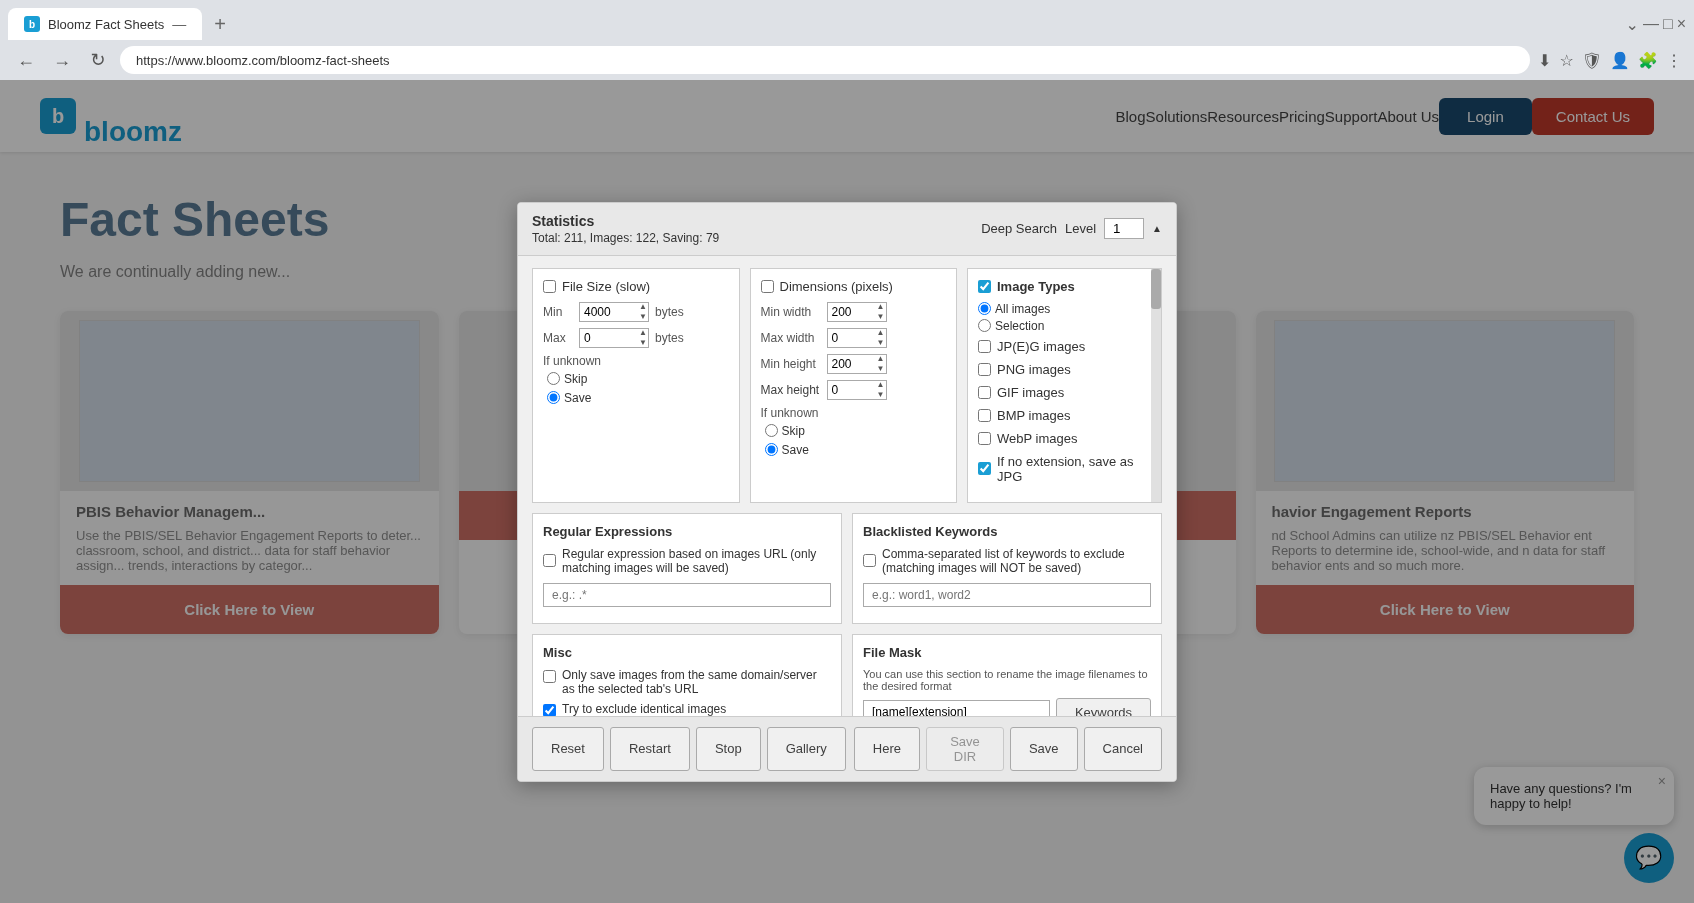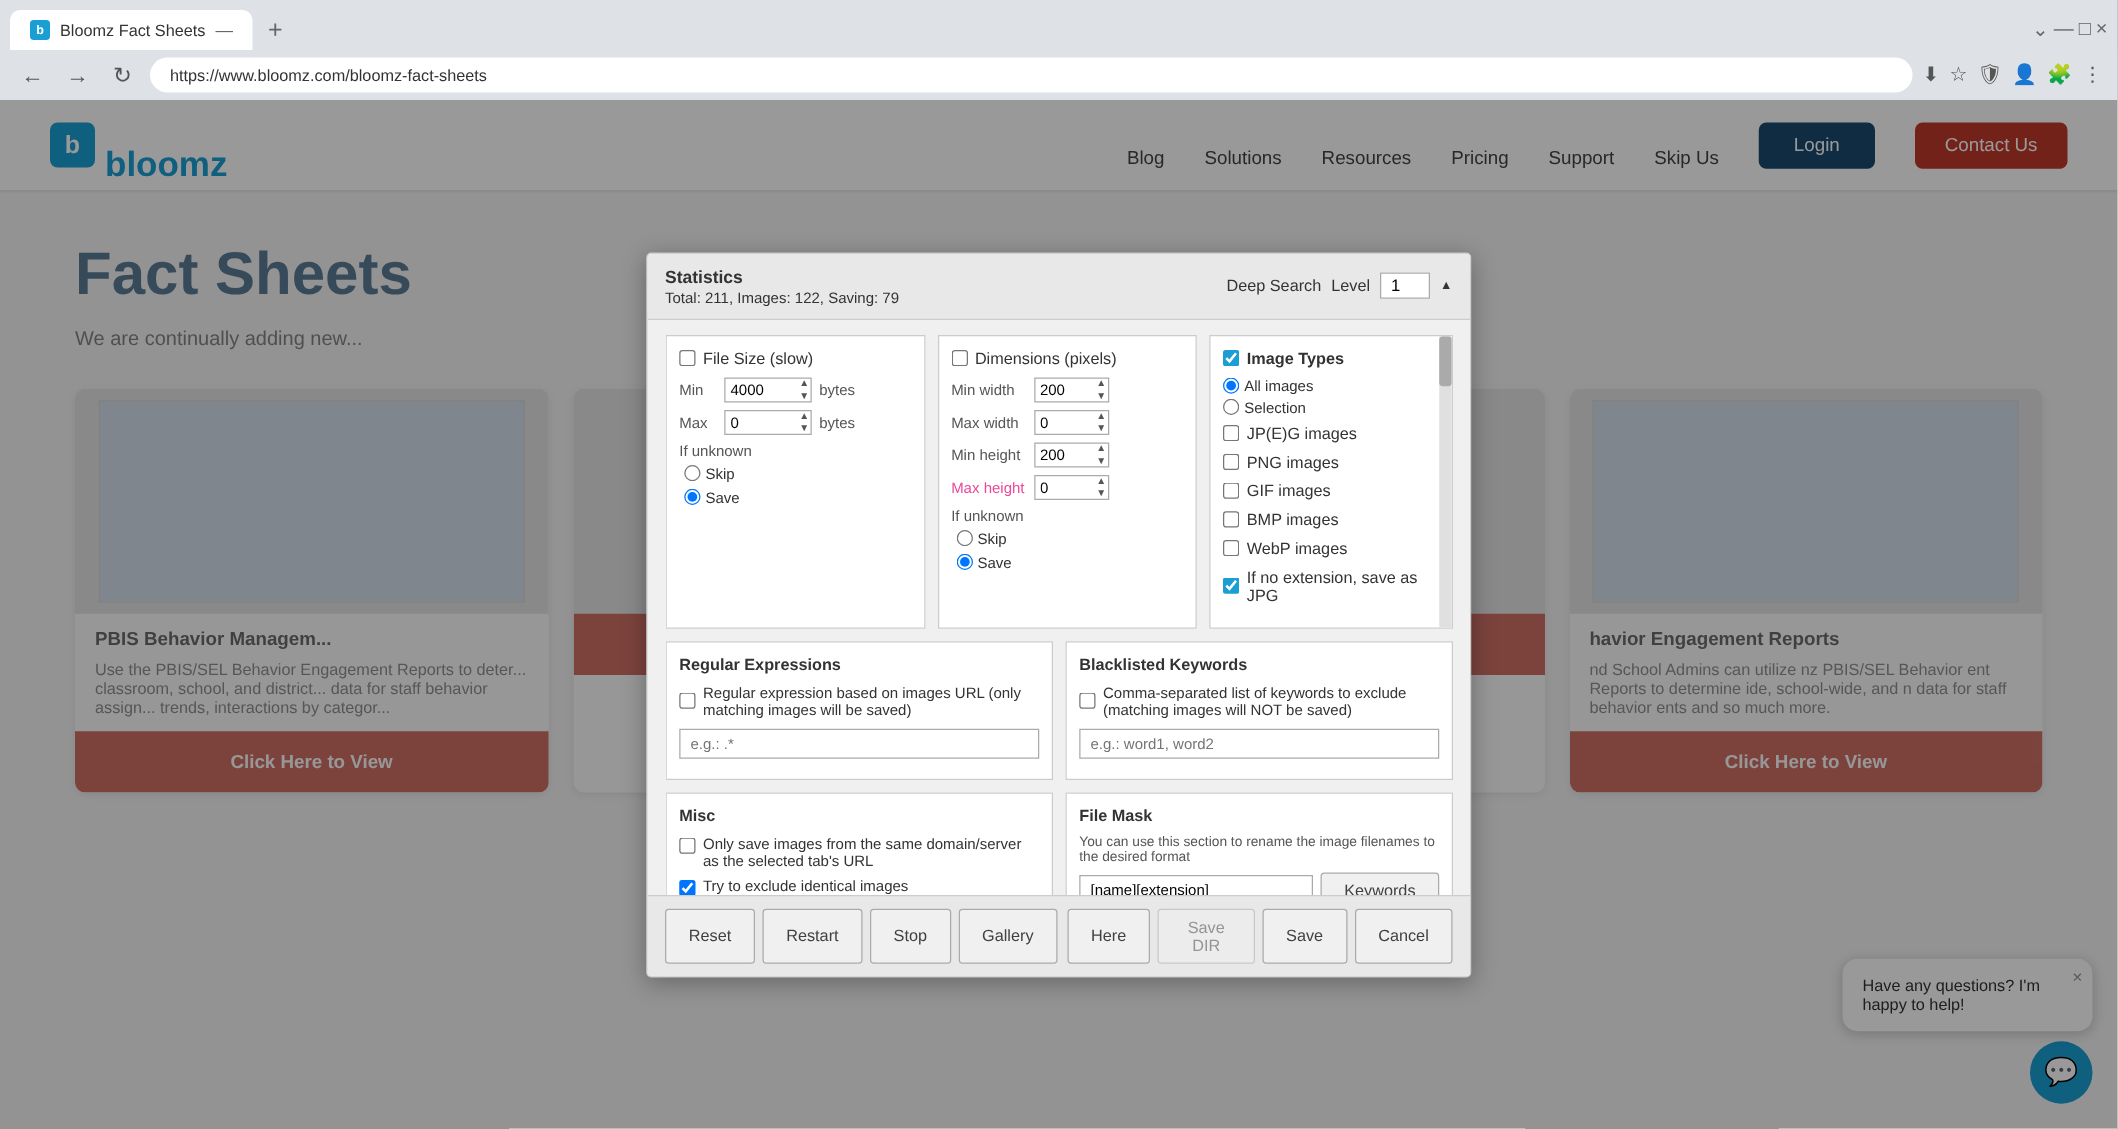--- a/index.html
+++ b/index.html
@@ -21,21 +21,21 @@
     .toolbar-icon { color: #555; font-size: 16px; cursor: pointer; }
 
     
     .website { position: absolute; top: 80px; left: 0; right: 0; bottom: 0; background: #f5f5f5; overflow: hidden; }
 
     
     .nav { background: white; display: flex; align-items: center; padding: 0 40px; height: 72px; box-shadow: 0 1px 3px rgba(0,0,0,0.1); }
     .logo { display: flex; align-items: center; gap: 8px; margin-right: auto; }
     .logo-icon { width: 36px; height: 36px; background: #1a9ed4; border-radius: 6px; display: flex; align-items: center; justify-content: center; color: white; font-size: 20px; font-weight: bold; }
     .logo-text { font-size: 28px; font-weight: bold; color: #1a9ed4; margin-top: 32px; }
-    .nav-links { display: flex; gap: 32px; align-items: flex-end; }
+    .nav-links { display: flex; align-items: center; }
     .nav-link { color: #444; font-size: 15px; text-decoration: none; cursor: pointer; }
     .btn-login { background: #1a4a6e; color: white; padding: 10px 28px; border-radius: 6px; font-size: 15px; cursor: pointer; border: none; }
     .btn-contact { background: #c0392b; color: white; padding: 10px 24px; border-radius: 6px; font-size: 15px; cursor: pointer; border: none; }
 
     
     .page-content { padding: 40px 60px; opacity: 0.7; }
     .page-title { font-size: 48px; color: #1a4a6e; font-weight: bold; margin-bottom: 16px; }
     .page-subtitle { font-size: 16px; color: #555; margin-bottom: 30px; }
 
     
@@ -140,21 +140,21 @@
           <span>b</span>
         </div>
       <span class="logo-text">bloomz</span>
     </div>
     <div class="nav-links">
       <a class="nav-link">Blog</a>
       <a class="nav-link">Solutions</a>
       <a class="nav-link">Resources</a>
       <a class="nav-link">Pricing</a>
       <a class="nav-link">Support</a>
-      <a class="nav-link">Skip Us</a>
+      <a class="nav-link">About Us</a>
       <button class="btn-login">Login</button>
       <button class="btn-contact">Contact Us</button>
     </div>
   </div>
 
   <div class="page-content">
     <h1 class="page-title">Fact Sheets</h1>
     <p class="page-subtitle">We are continually adding new...</p>
     <div class="cards-row">
       <div class="card">
@@ -274,21 +274,21 @@
               <span style="font-size:12px;color:#555;width:60px;">Min height</span>
               <div class="spin-wrap">
                 <input type="text" value="200" style="width: 60px; border: 1px solid rgb(170, 170, 170); padding: 2px 4px; font-size: 12px;">
                 <div class="spinners">
                   <button class="spinner-btn">▲</button>
                   <button class="spinner-btn">▼</button>
                 </div>
               </div>
             </div>
             <div class="field-group">
-              <span style="font-size:12px;color:#ec4899;width:60px;">Max height</span>
+              <span style="font-size:12px;color:#404040;width:60px;">Max height</span>
               <div class="spin-wrap">
                 <input type="text" value="0" style="width: 60px; border: 1px solid rgb(170, 170, 170); padding: 2px 4px; font-size: 12px;">
                 <div class="spinners">
                   <button class="spinner-btn">▲</button>
                   <button class="spinner-btn">▼</button>
                 </div>
               </div>
             </div>
             <div class="if-unknown">If unknown</div>
             <div class="radio-group">

